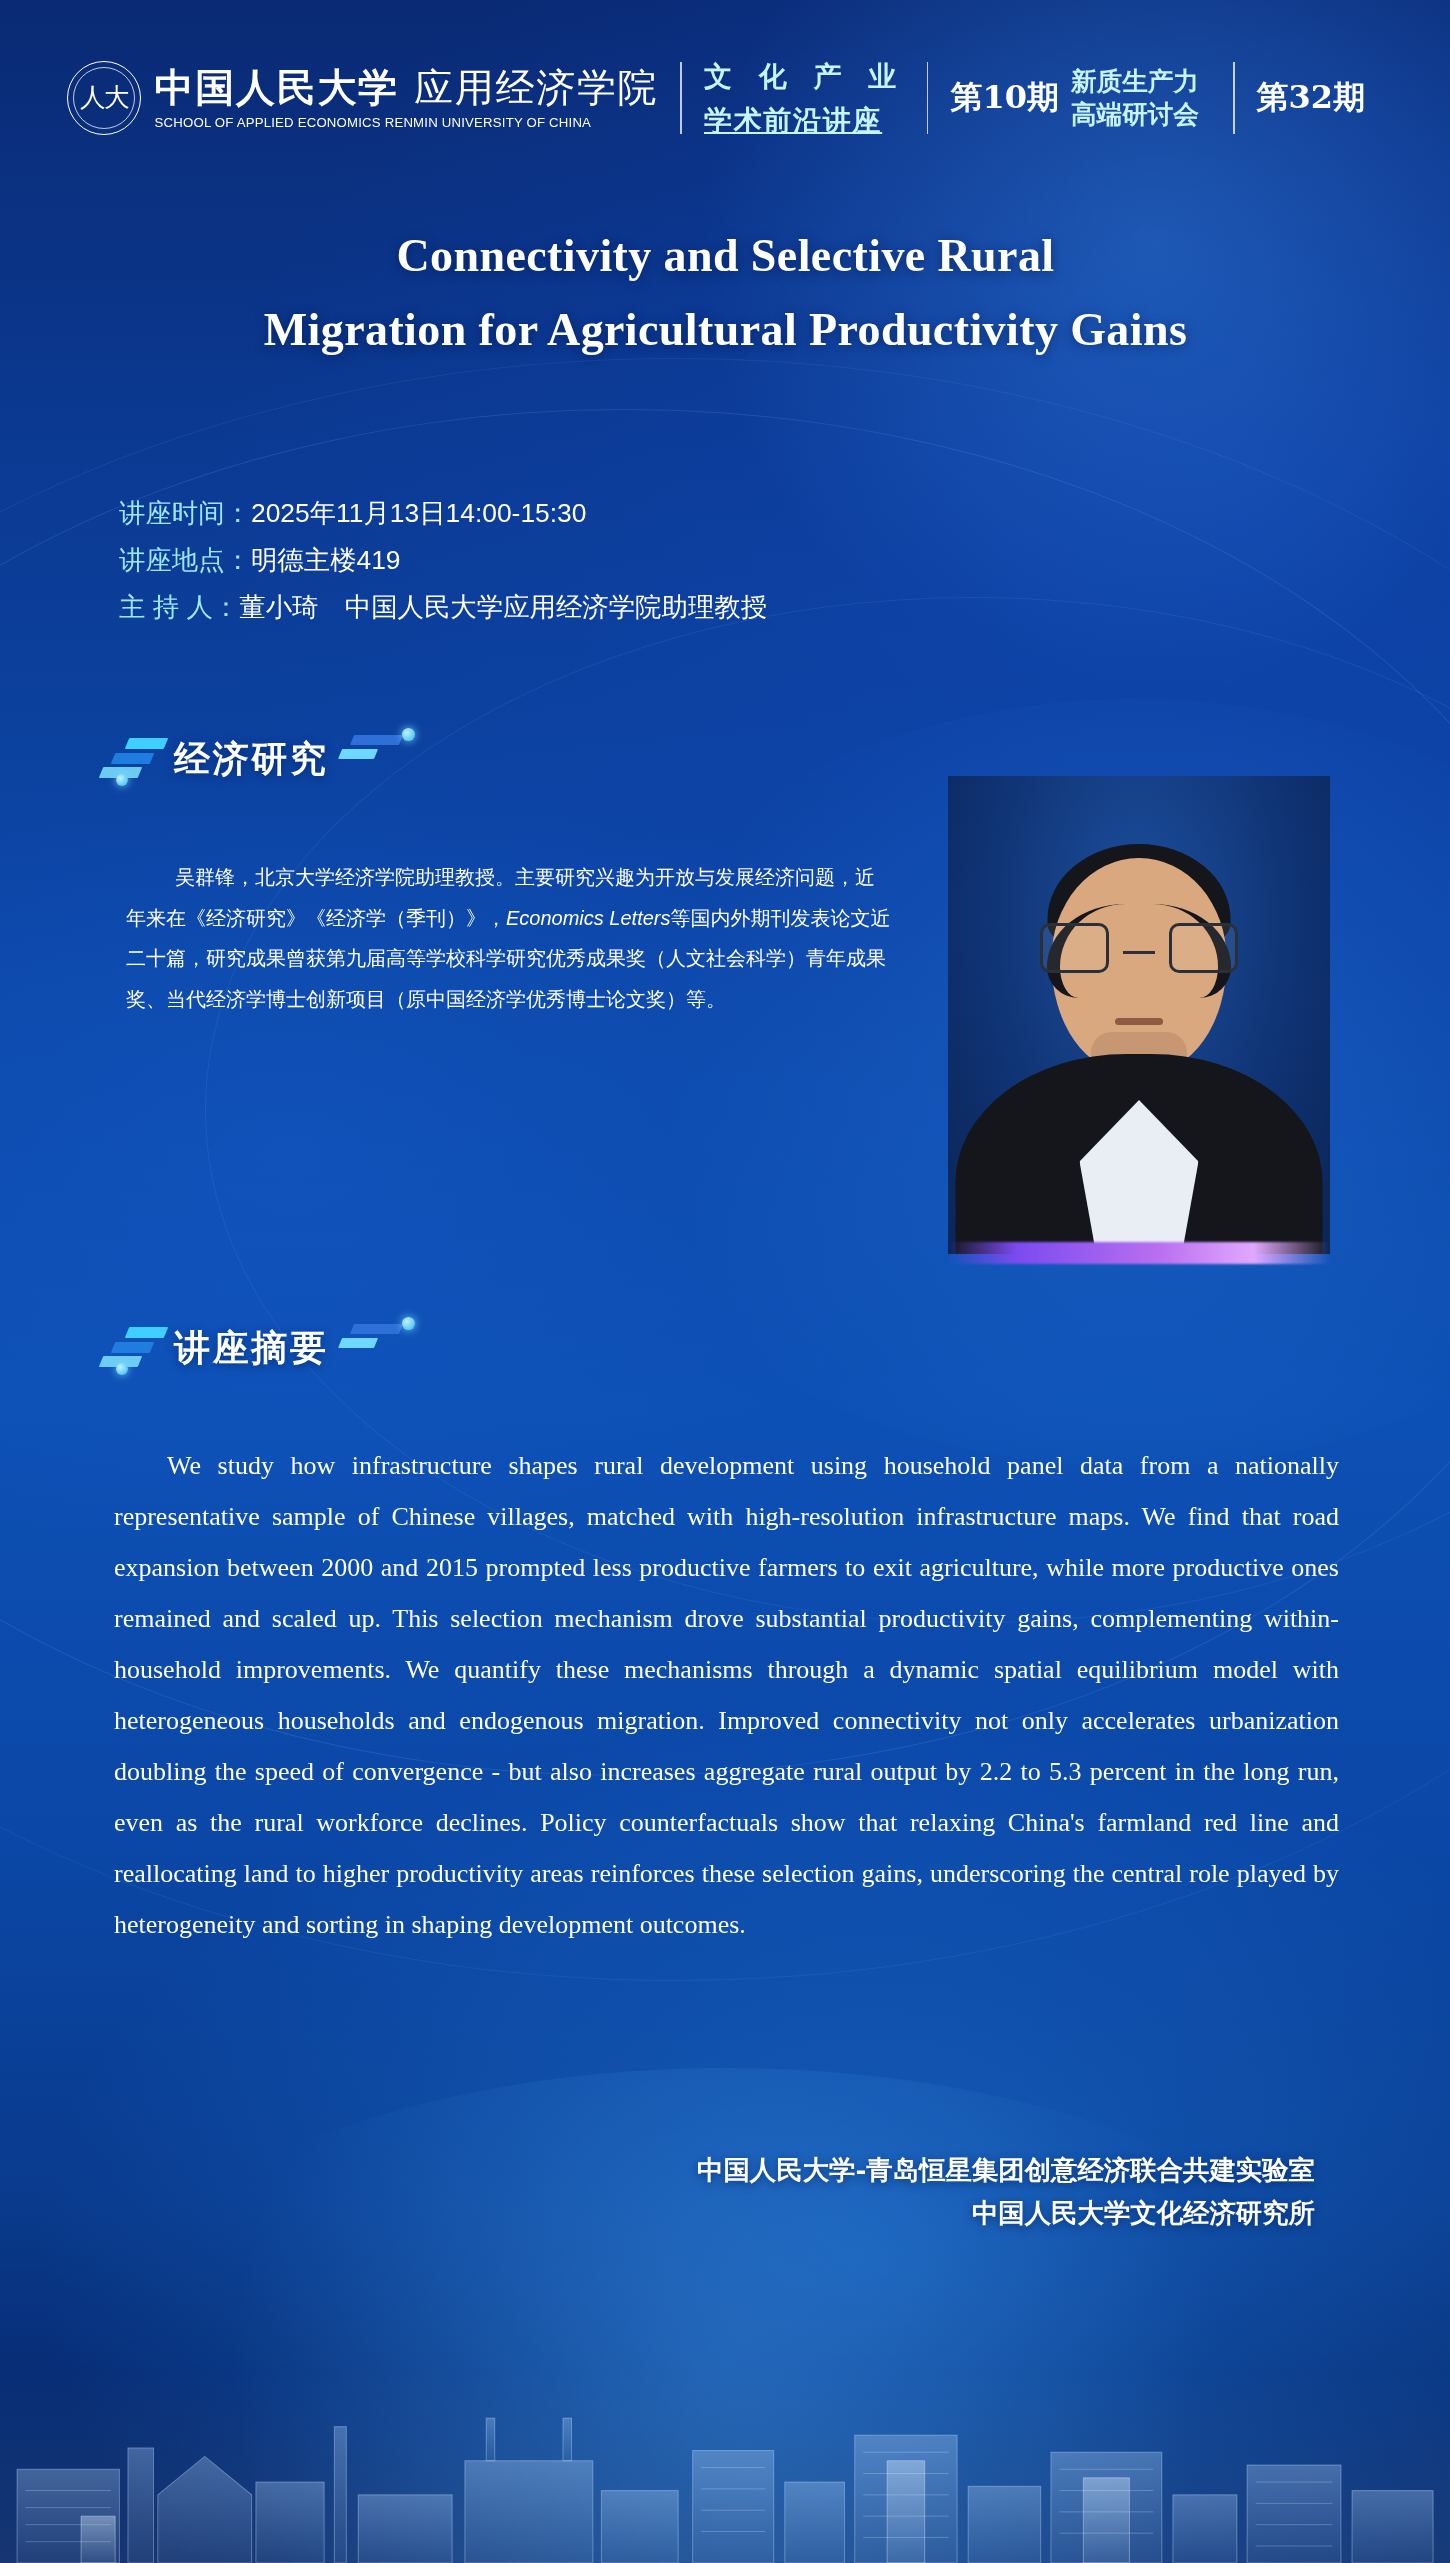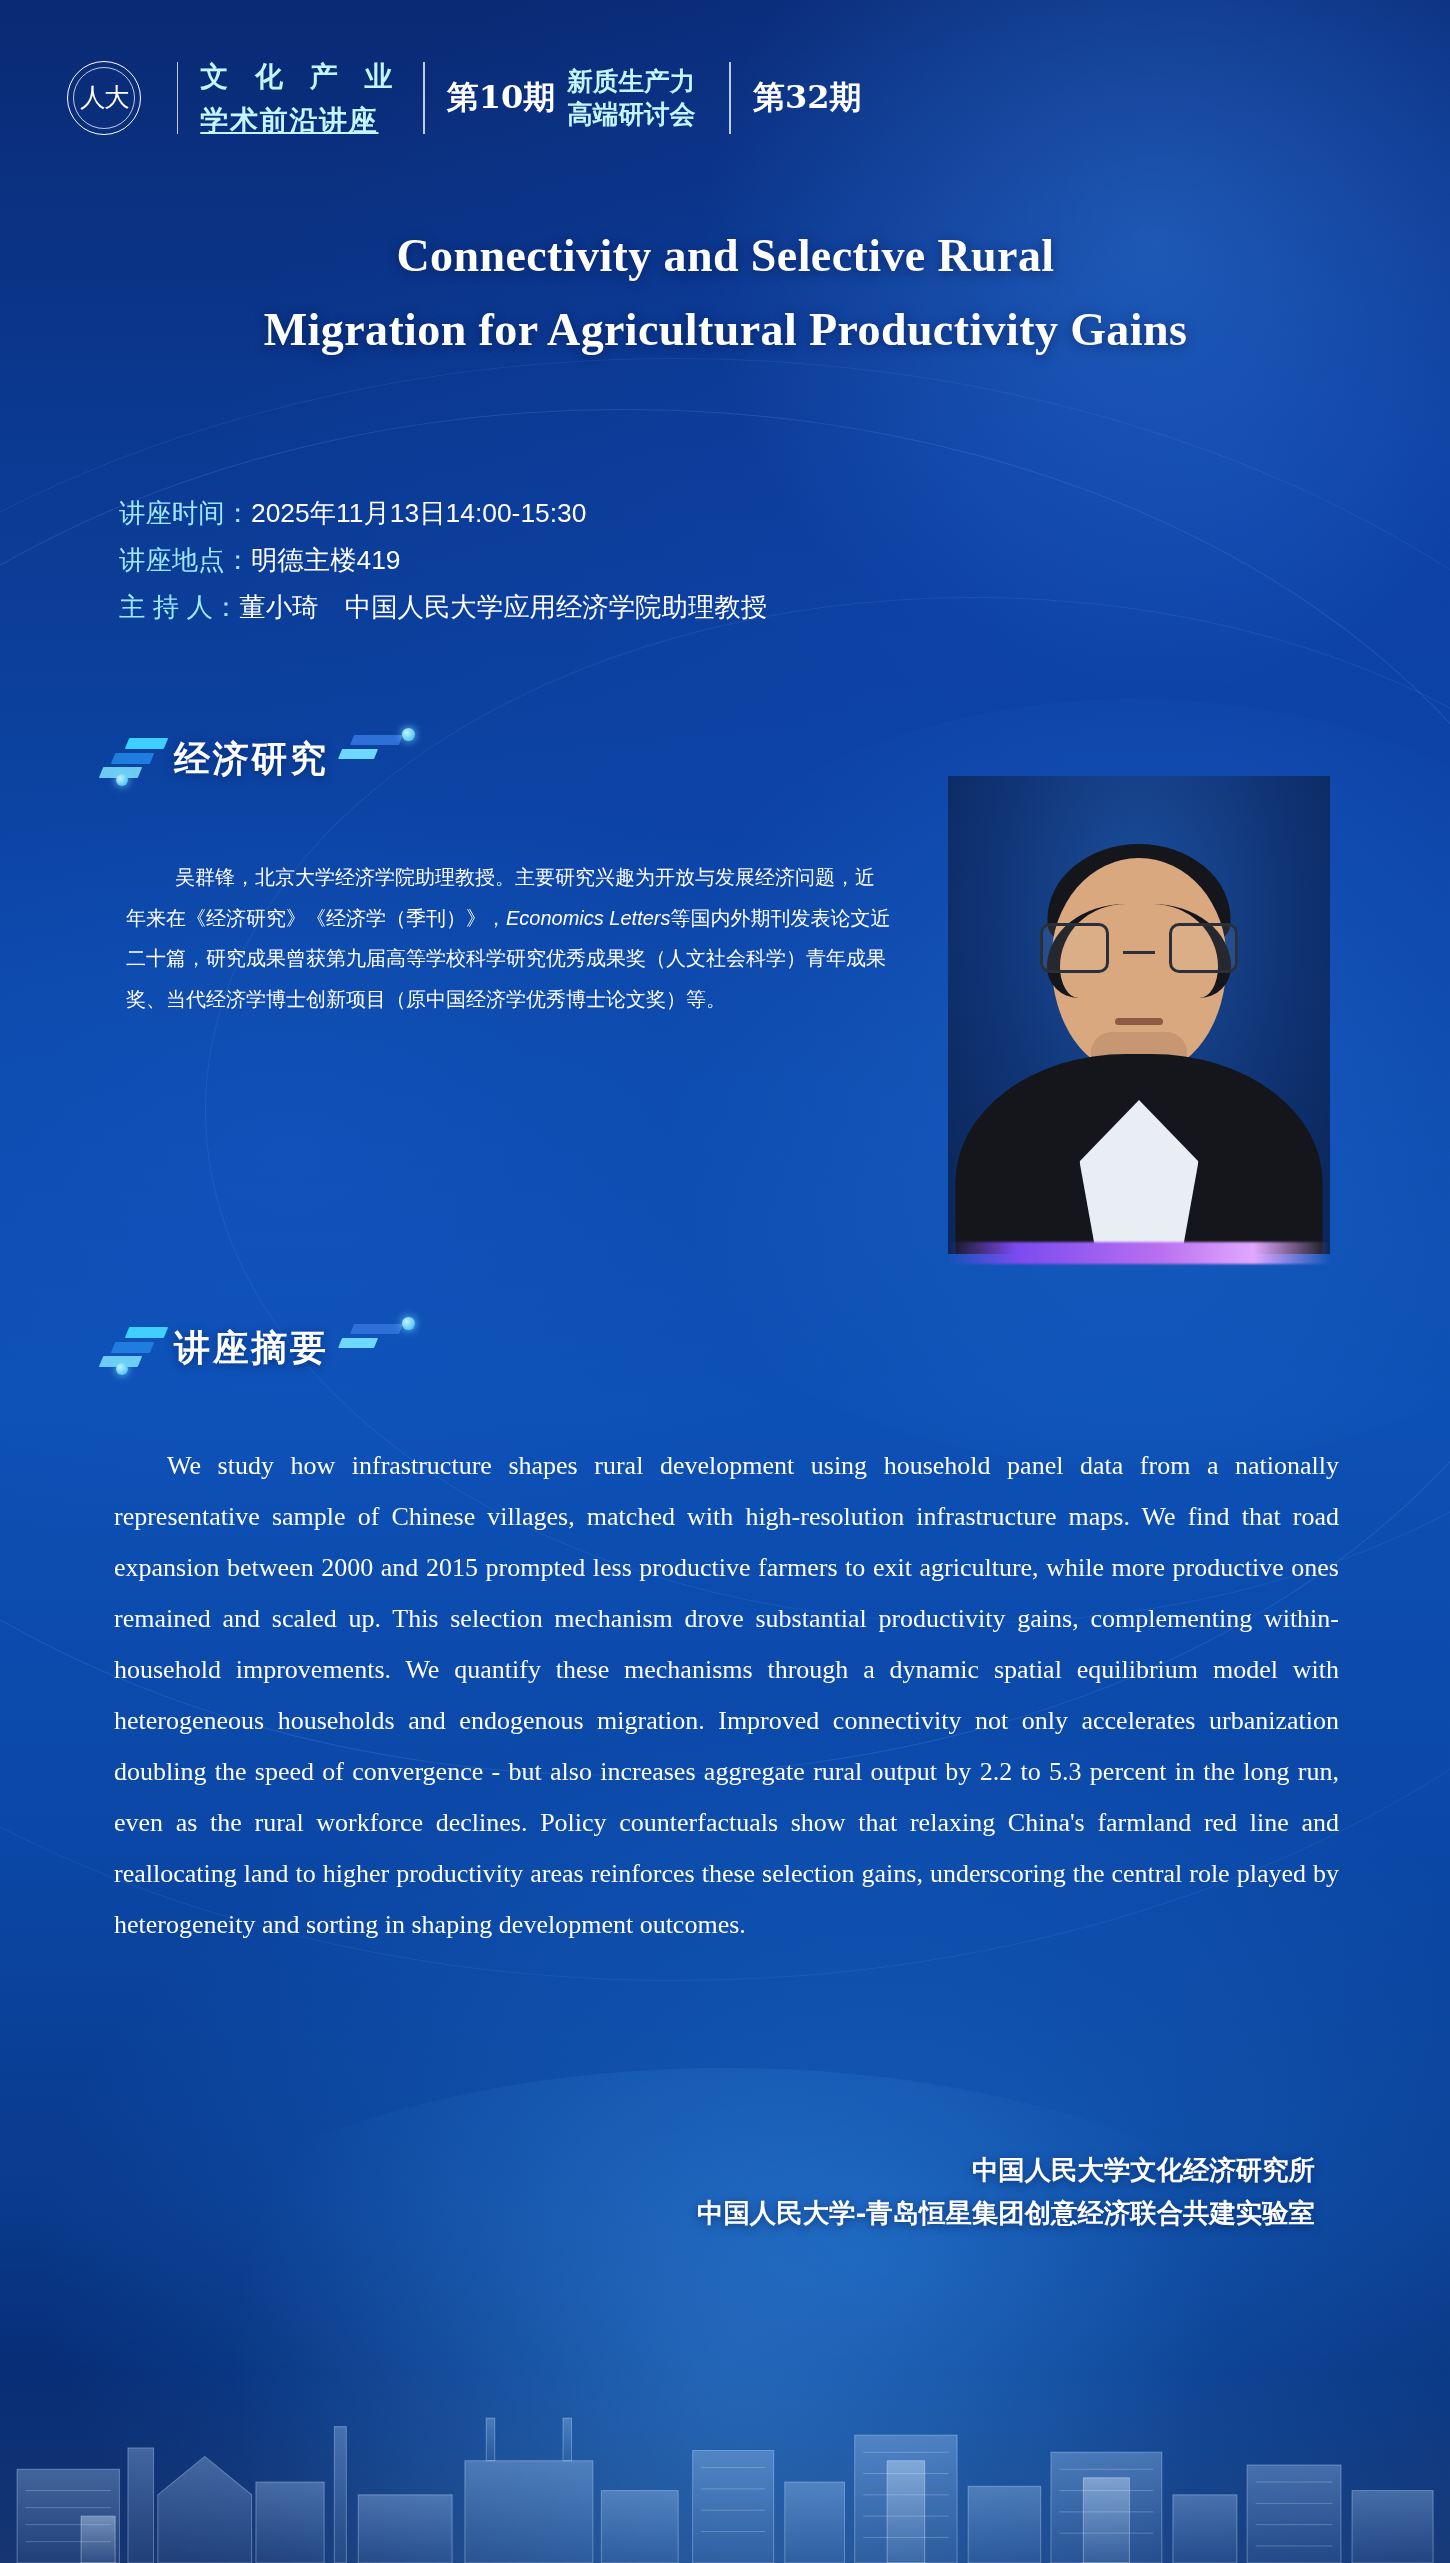--- a/index.html
+++ b/index.html
@@ -360,20 +360,27 @@
   <div class="glow-top-right"></div>
   <div class="glow-mid"></div>
   <div class="glow-bottom"></div>
   <div class="arc arc1"></div>
   <div class="arc arc2"></div>
   <div class="arc arc3"></div>
 
   <div class="header">
     <div class="ruc-seal">
       <span class="seal-glyph">人大</span>
+    </div>
+    <div class="uni-block">
+      <div class="uni-cn">
+        <span>中国人民大学</span>
+        <span class="light">应用经济学院</span>
+      </div>
+      <div class="uni-en">SCHOOL OF APPLIED ECONOMICS RENMIN UNIVERSITY OF CHINA</div>
     </div>
     <div class="hdr-sep"></div>
     <div class="lecture-brand">
       <div class="l1">文 化 产 业</div>
       <div class="l2">学术前沿讲座</div>
     </div>
     <div class="hdr-sep"></div>
     <div class="issue-no">第10期</div>
     <div class="topic-block">
       <div>新质生产力</div>
@@ -447,22 +454,22 @@
     <div class="sec-deco-right">
       <div class="bar r1"></div>
         <div class="bar r2"></div>
       <div class="dot d1"></div>
     </div>
   </div>
 
   <div class="abstract">We study how infrastructure shapes rural development using household panel data from a nationally representative sample of Chinese villages, matched with high-resolution infrastructure maps. We find that road expansion between 2000 and 2015 prompted less productive farmers to exit agriculture, while more productive ones remained and scaled up. This selection mechanism drove substantial productivity gains, complementing within-household improvements. We quantify these mechanisms through a dynamic spatial equilibrium model with heterogeneous households and endogenous migration. Improved connectivity not only accelerates urbanization doubling the speed of convergence - but also increases aggregate rural output by 2.2 to 5.3 percent in the long run, even as the rural workforce declines. Policy counterfactuals show that relaxing China's farmland red line and reallocating land to higher productivity areas reinforces these selection gains, underscoring the central role played by heterogeneity and sorting in shaping development outcomes.</div>
 
   <div class="orgs">
+    <div>中国人民大学-青岛恒星集团创意经济联合共建实验室</div>
     <div>中国人民大学文化经济研究所</div>
-    <div>中国人民大学-青岛恒星集团创意经济联合共建实验室</div>
   </div>
 
   <div class="rays"></div>
   <svg class="skyline" viewBox="0 0 1701 230" preserveAspectRatio="none">
     <defs>
       <linearGradient id="sk" x1="0" y1="0" x2="0" y2="1">
         <stop offset="0%" stop-color="#bcdcff" stop-opacity="0.30"></stop>
         <stop offset="100%" stop-color="#bcdcff" stop-opacity="0.06"></stop>
       </linearGradient>
       <linearGradient id="sk2" x1="0" y1="0" x2="0" y2="1">

